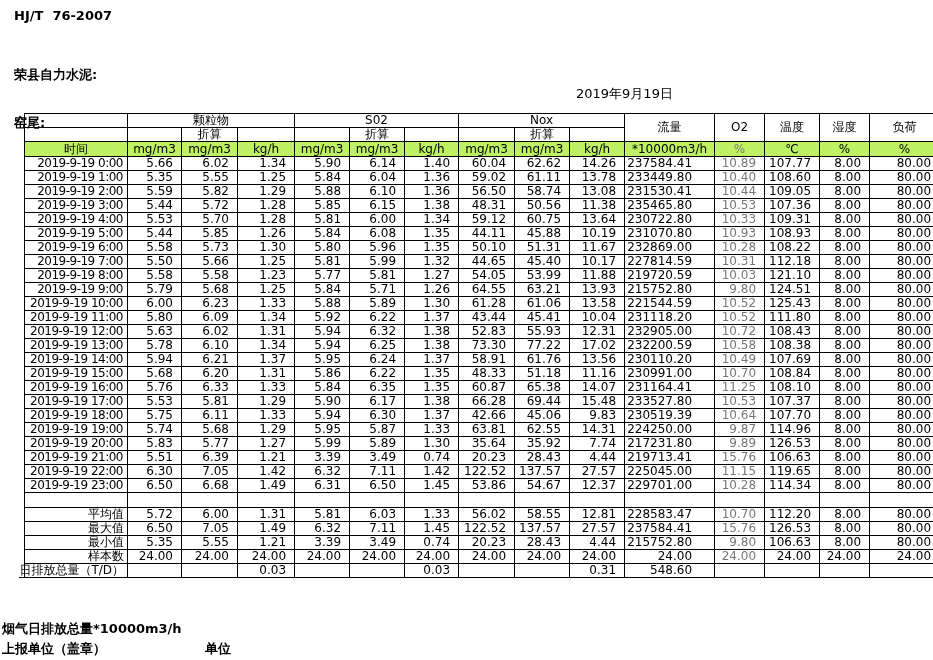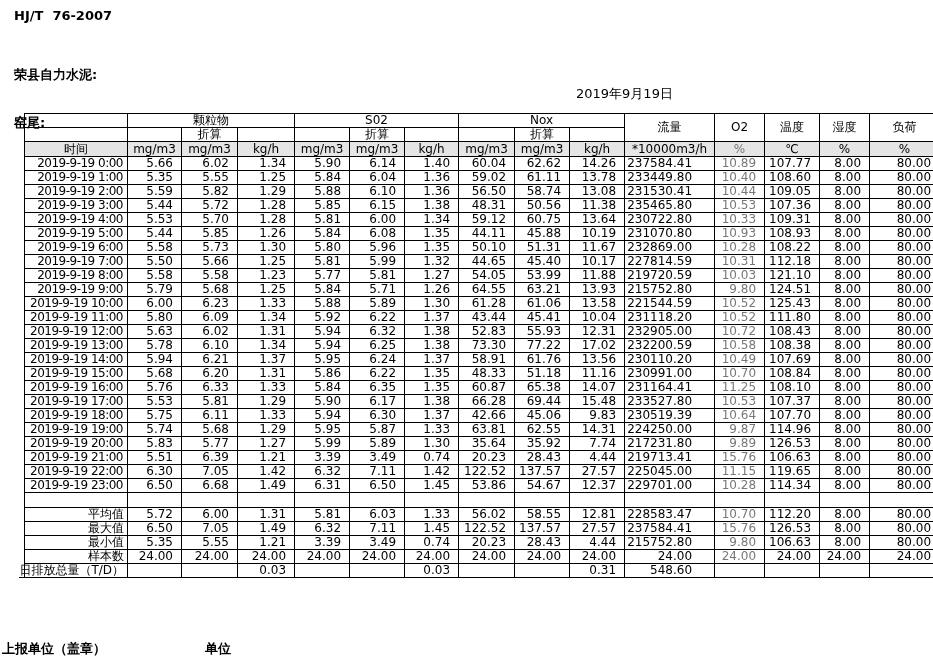--- a/index.html
+++ b/index.html
@@ -11,21 +11,21 @@
   .title     { position:absolute; left:203px; top:26px; font-size:16px; font-weight:bold; letter-spacing:1px; }
   .company   { position:absolute; left:14px;  top:66px; font-size:13px; font-weight:bold; }
   .site      { position:absolute; left:14px;  top:84px; font-size:13px; font-weight:bold;margin-top:30px; }
   .date      { position:absolute; left:576px; top:85px; font-size:13px; }
 
   table.report { position:absolute; left:15px; top:113px; width:915px;
     border-collapse:collapse; table-layout:fixed;margin-left:9px; }
   td { border:1px solid #000; font-size:12px; height:14px; line-height:13px;
     padding:0 8px 0 0; text-align:right; overflow:hidden; white-space:nowrap; }
   tr.hdr td { text-align:center; padding:0 2px; }
-  tr.units-row td { background:#e5e5e5; text-align:center; padding:0 2px; height:15px; }
+  tr.units-row td { background:#bef264; text-align:center; padding:0 2px; height:15px; }
   td.time-cell { letter-spacing:-0.5px; padding-right:4px; }
   td.o2 { color:#787878; }
   td.flow { padding-right:22px; }
   tr.spacer-row td { height:15px; }
   td.label-cell { padding-right:3px; position:relative; overflow:visible; }
   .overflow-label { position:absolute; right:3px; bottom:-1px; white-space:nowrap;
     border-bottom:1px solid #000; line-height:14px; }
 
   .footer-1 { position:absolute; left:2px;  top:620px; font-size:13px; font-weight:bold; }
   .footer-2 { position:absolute; left:2px;  top:640px; font-size:13px; font-weight:bold; }
@@ -608,16 +608,17 @@
           <td>0.31</td>
           <td class="flow">548.60</td>
           <td class="o2"></td>
           <td></td>
           <td></td>
           <td></td>
         </tr>
       </tbody>
   </table>
 
+  <div class="footer-1">烟气日排放总量*10000m3/h</div>
   <div class="footer-2">上报单位（盖章）</div>
   <div class="footer-3">单位</div>
 
 </div>
 
 </body></html>

